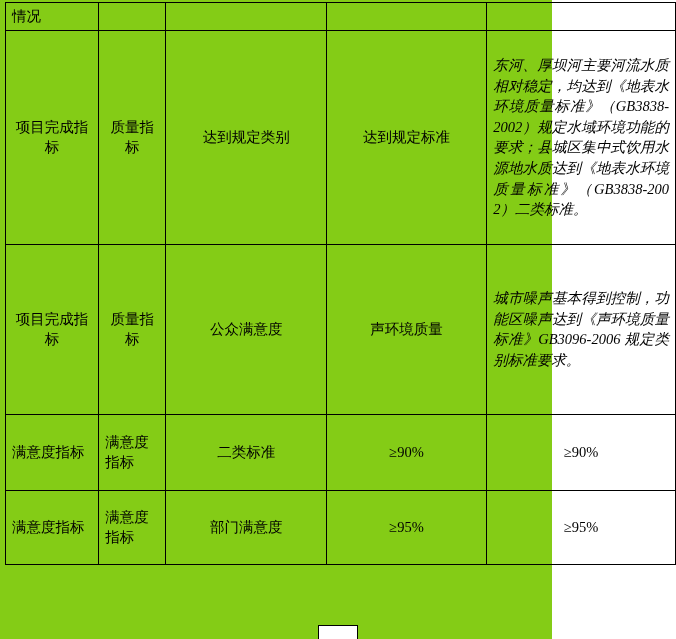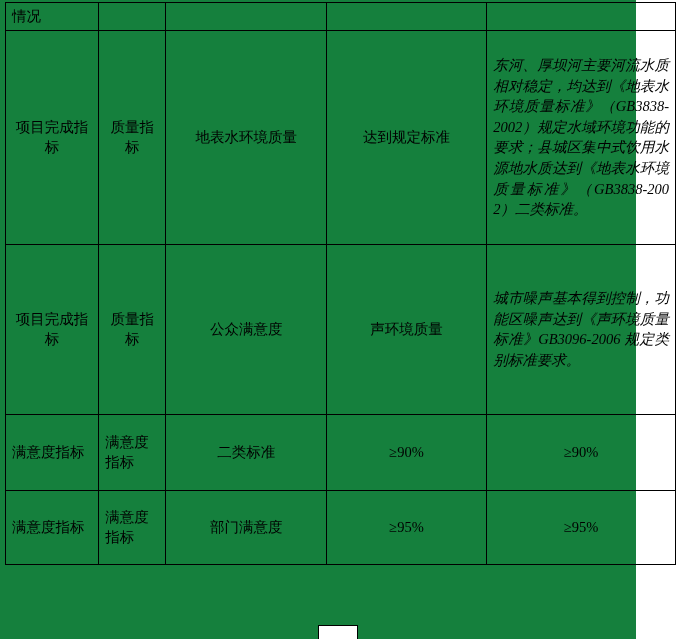--- a/index.html
+++ b/index.html
@@ -9,23 +9,23 @@
   }
   body {
     width: 676px;
     height: 639px;
     font-family: "Liberation Serif", "DejaVu Serif", serif;
     color: #000000;
     overflow: hidden;
   }
   .page {
     position: relative;
-    width: 636px;
+    width: 552px;
     height: 639px;
-    background: #15803d;
+    background: #84cc16;
   }
   table.doc-table {
     border-collapse: collapse;
     table-layout: fixed;
     width: 671px;
     margin: 0;
     position: absolute;
     left: 5px;
     top: 2px;
   }
@@ -103,21 +103,21 @@
         </td>
         <td></td>
         <td></td>
         <td></td>
         <td></td>
       </tr>
 
       <tr class="rowtall-1">
         <td class="center">项目完成指标</td>
         <td class="center">质量指标</td>
-        <td class="center">地表水环境质量</td>
+        <td class="center">达到规定类别</td>
         <td class="center">达到规定标准</td>
         <td class="justify desc">东河、厚坝河主要河流水质相对稳定，均达到《地表水环境质量标准》（GB3838-2002）规定水域环境功能的要求；县城区集中式饮用水源地水质达到《地表水环境质量标准》（GB3838-2002）二类标准。</td>
       </tr>
 
       <tr class="rowtall-2">
         <td class="center">项目完成指标</td>
         <td class="center">质量指标</td>
         <td class="center">公众满意度</td>
         <td class="center">声环境质量</td>
         <td class="justify desc">城市噪声基本得到控制，功能区噪声达到《声环境质量标准》GB3096-2006 规定类别标准要求。</td>

